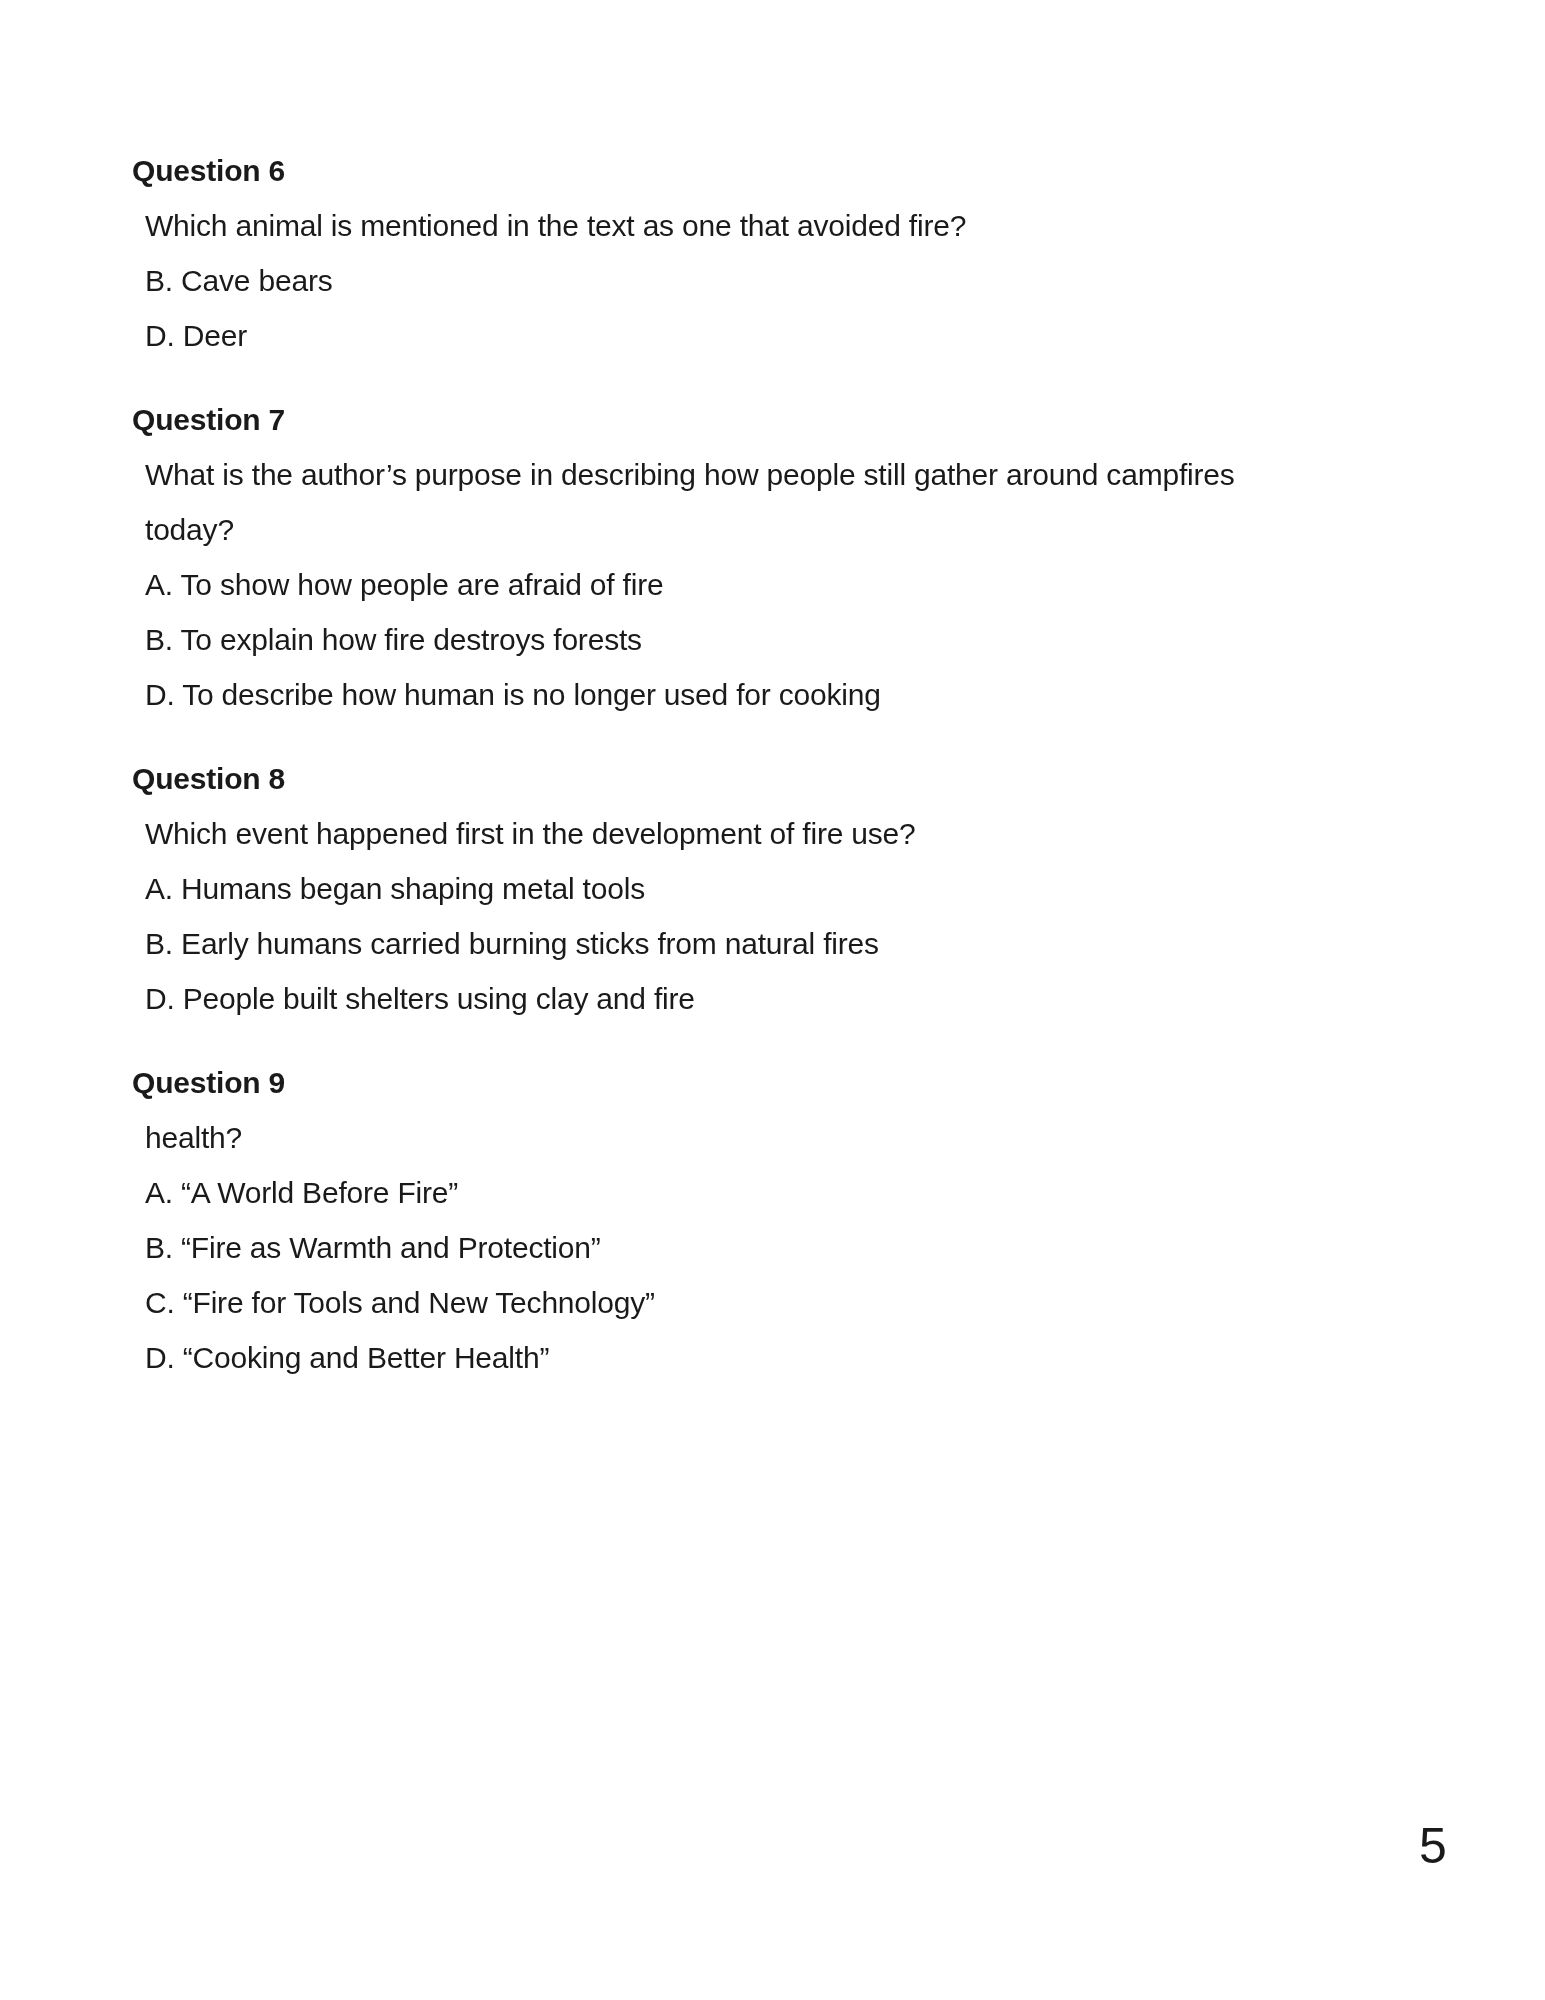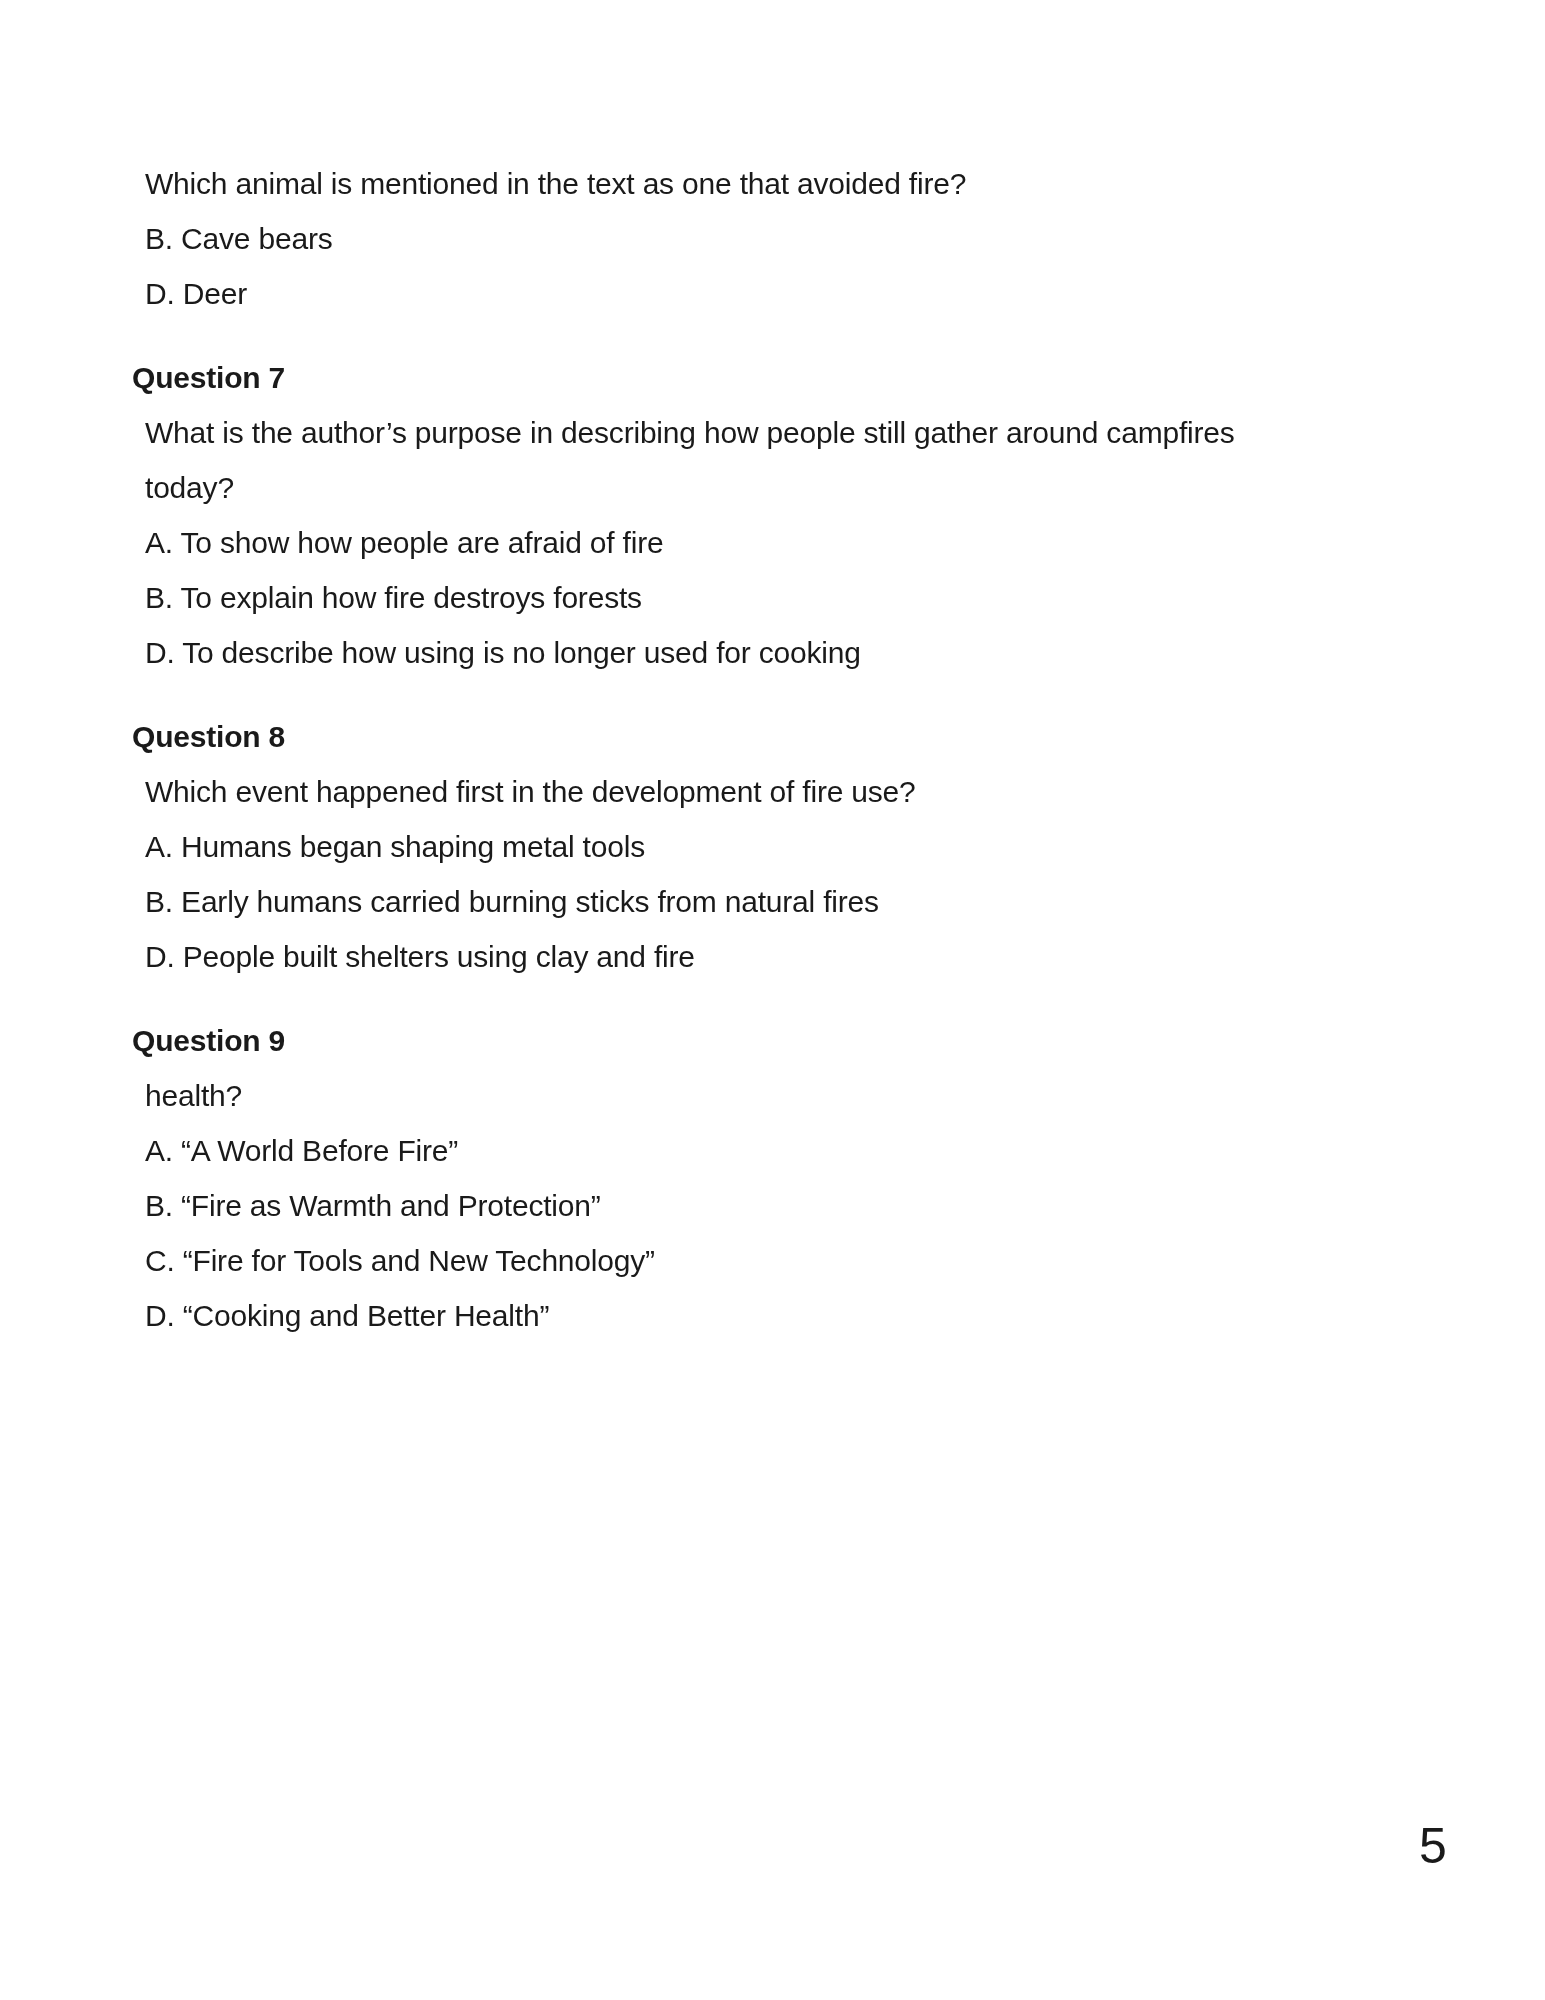--- a/index.html
+++ b/index.html
@@ -51,32 +51,33 @@
     color: #1a1a1a;
   }
 </style>
 </head>
 <body>
 
 <div class="page">
   <div class="content">
 
     <section class="question-block">
+      <h2 class="q-heading">Question 6</h2>
       <p class="q-line">Which animal is mentioned in the text as one that avoided fire?</p>
       <p class="q-line">B. Cave bears</p>
       <p class="q-line">D. Deer</p>
     </section>
 
     <section class="question-block">
       <h2 class="q-heading">Question 7</h2>
       <p class="q-line">What is the author’s purpose in describing how people still gather around campfires</p>
       <p class="q-line">today?</p>
       <p class="q-line">A. To show how people are afraid of fire</p>
       <p class="q-line">B. To explain how fire destroys forests</p>
-      <p class="q-line">D. To describe how using is no longer used for cooking</p>
+      <p class="q-line">D. To describe how human is no longer used for cooking</p>
     </section>
 
     <section class="question-block">
       <h2 class="q-heading">Question 8</h2>
       <p class="q-line">Which event happened first in the development of fire use?</p>
       <p class="q-line">A. Humans began shaping metal tools</p>
       <p class="q-line">B. Early humans carried burning sticks from natural fires</p>
       <p class="q-line">D. People built shelters using clay and fire</p>
     </section>
 

